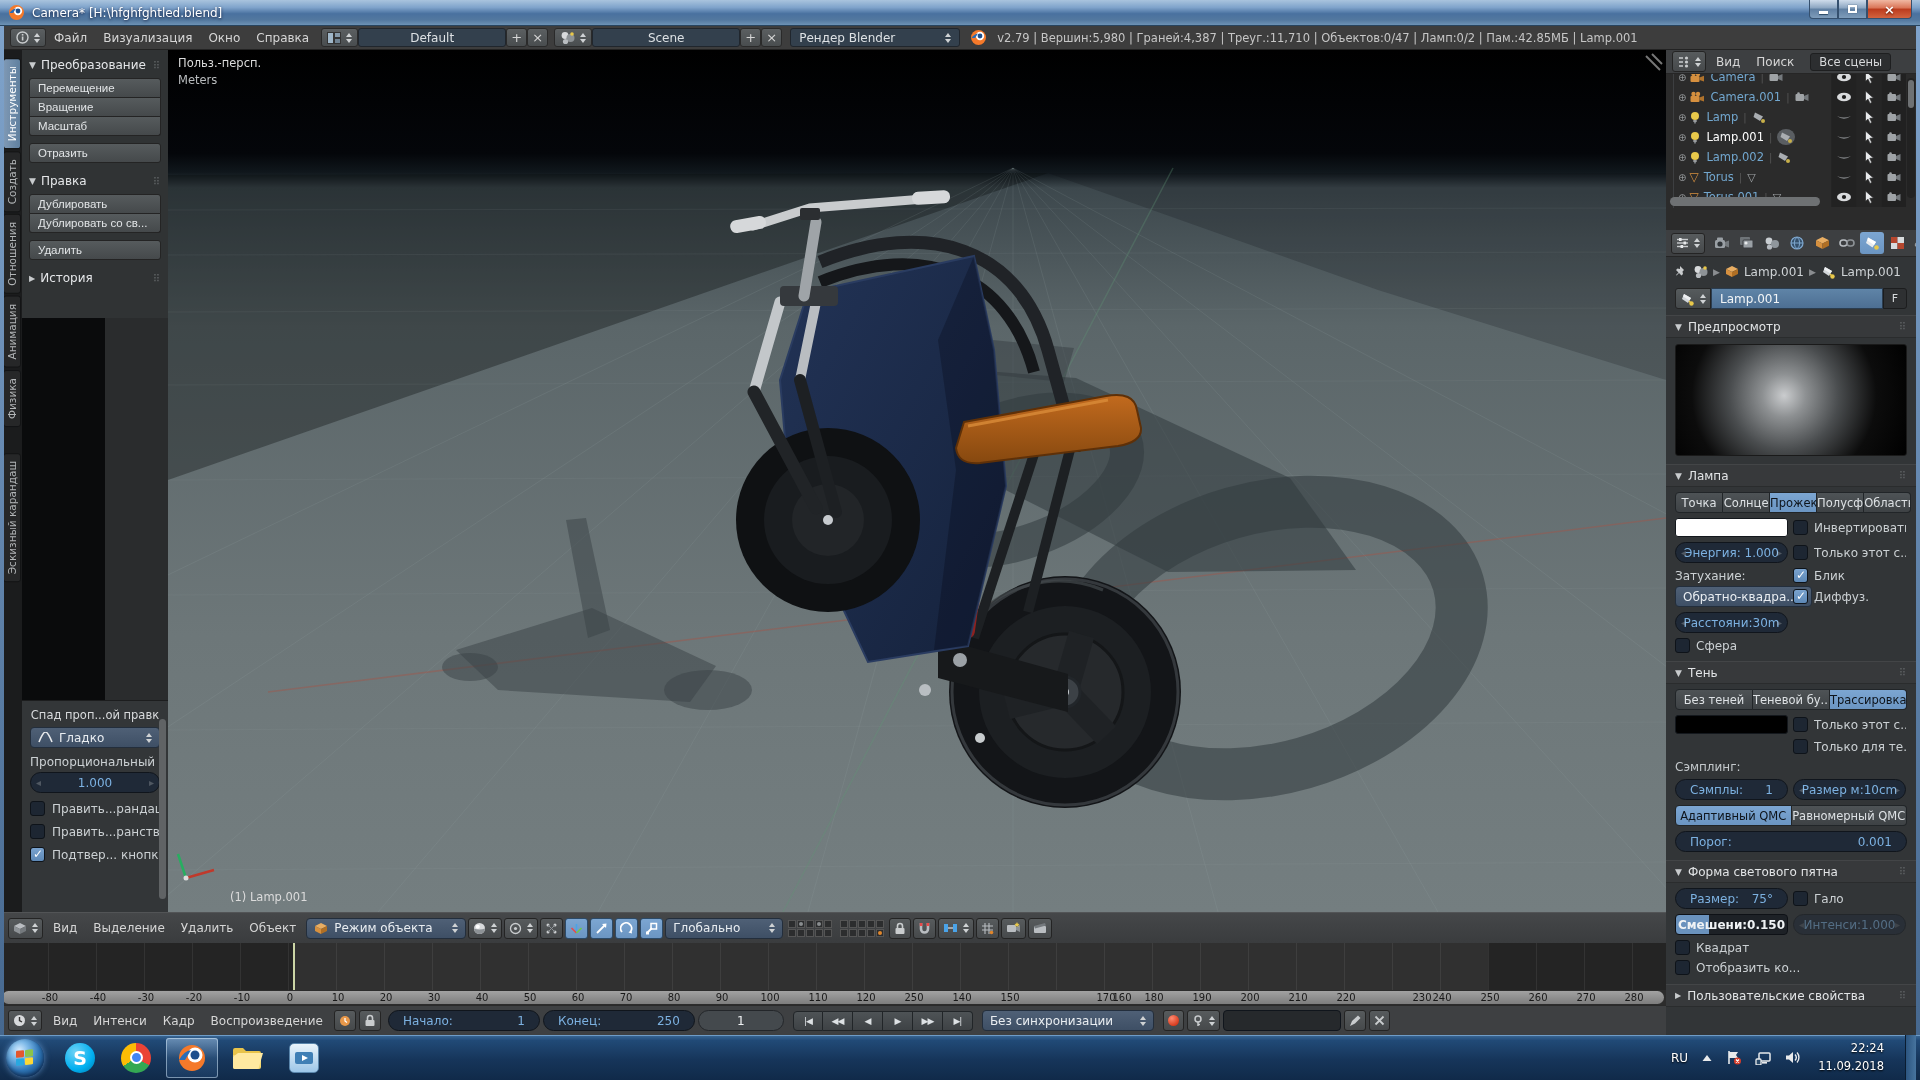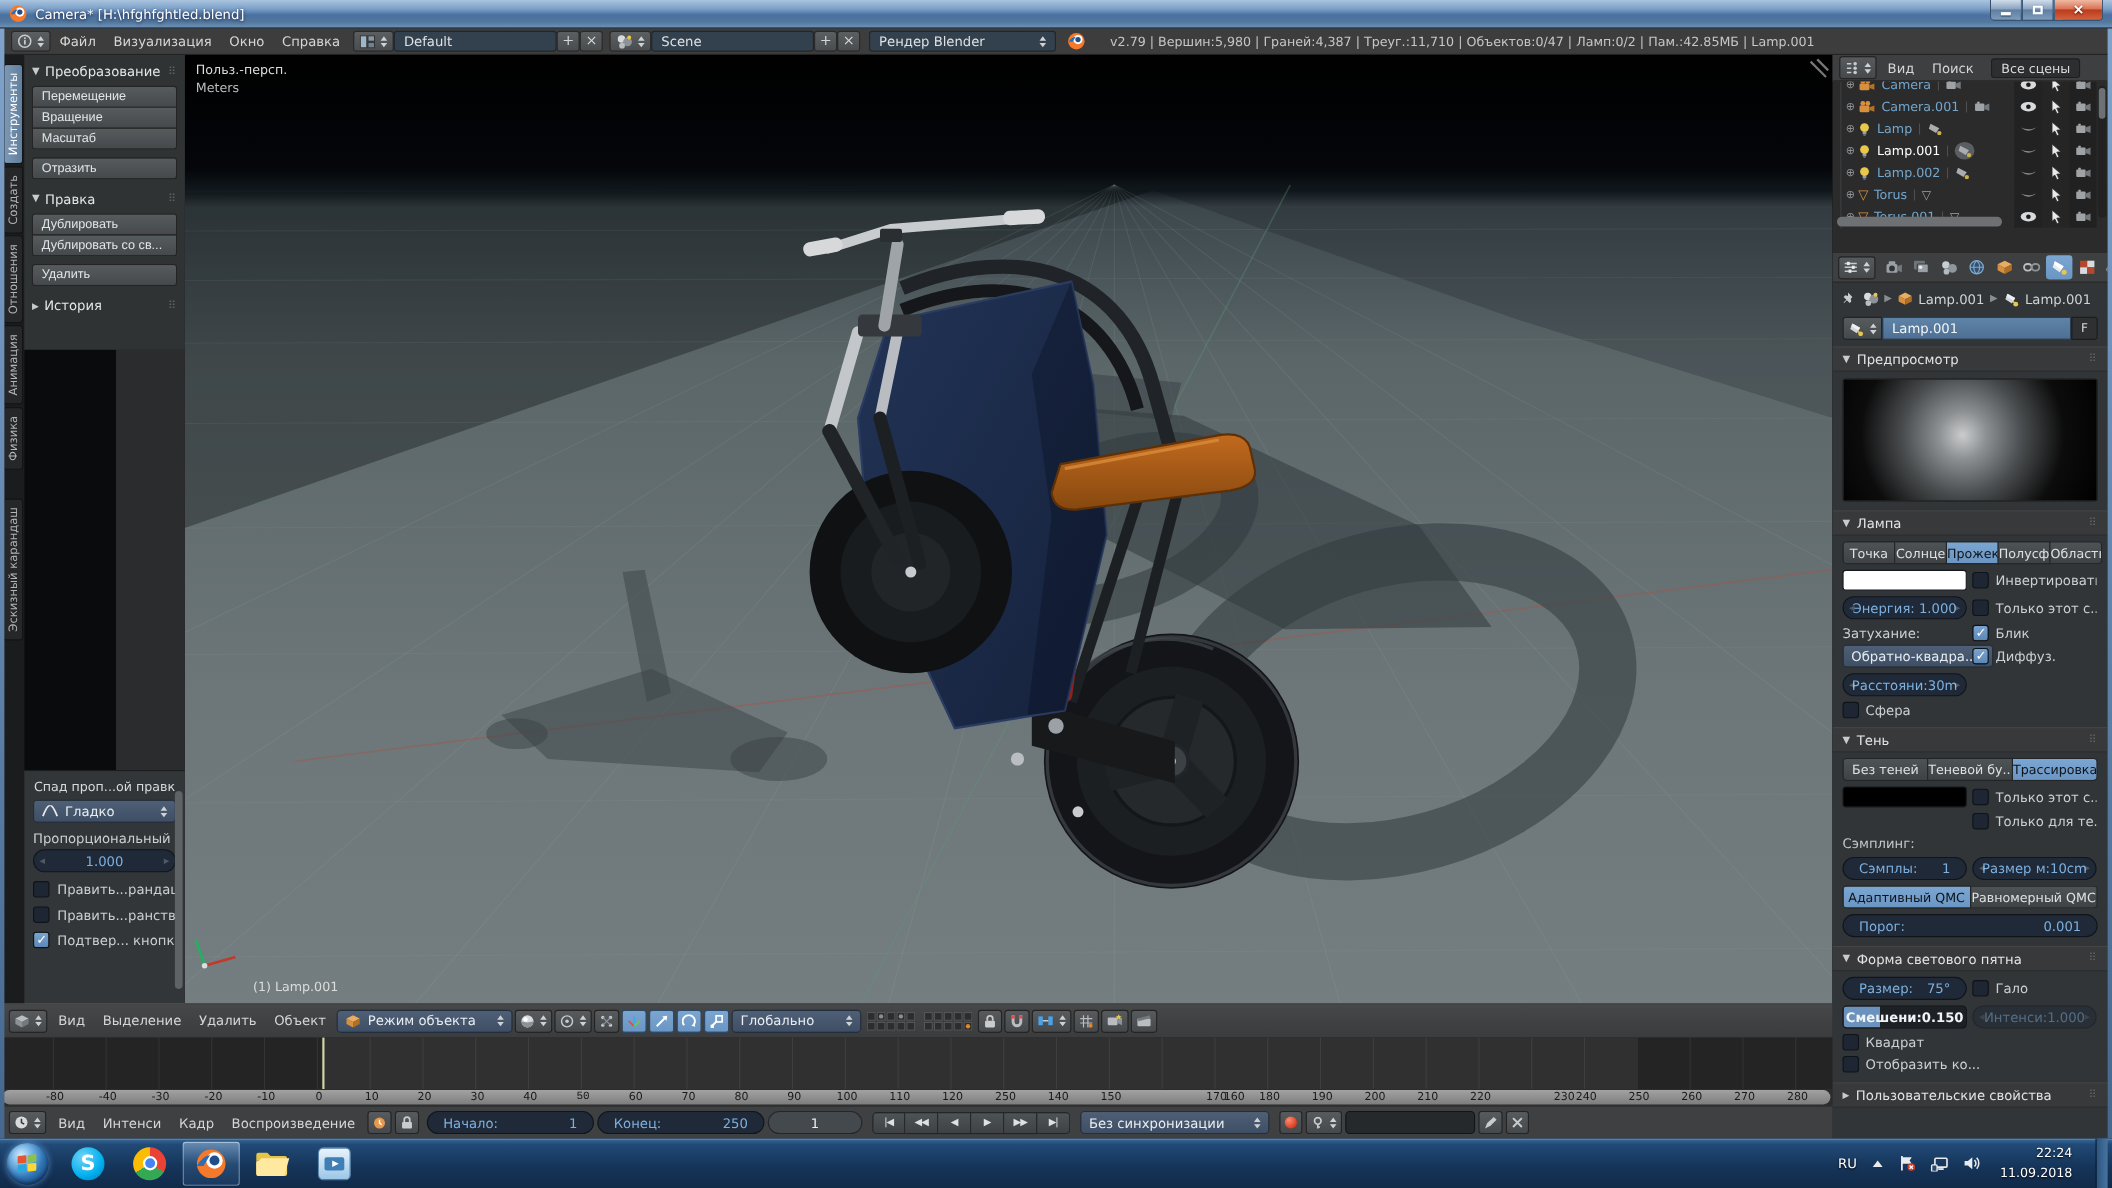--- a/index.html
+++ b/index.html
@@ -53,24 +53,24 @@
     box-shadow:inset 0 0 0 1px #3a4document,inset 0 1px 0 rgba(255,255,255,.08); flex:none; position:relative; }
   .chk.on { background:linear-gradient(#7aa3cf,#5d88b6); }
   .chk.on::after { content:"✓"; position:absolute; left:2px; top:-1px; color:#fff; font-size:12px; }
   .lbl { color:#cbd0d3; font-size:12px; white-space:nowrap; overflow:hidden; }
 
   
   .infobar { position:absolute; left:0; top:26px; width:1920px; height:24px; background:#3d3d3d;
     border-bottom:1px solid #232323; display:flex; align-items:center; padding-left:10px; z-index:30; }
   .infobar .ebtn { display:flex; align-items:center; height:19px; padding:0 5px; }
   .field-dark { height:19px; background:#33404d; border:1px solid #20262d; border-radius:3px;
-    color:#dde1e4; font-size:12px; display:flex; align-items:center; padding:0 8px; }
+    color:#dde1e4; font-size:12px; display:flex; align-items:center; padding:0 8px;justify-content:center; }
   .sqbtn { width:21px; height:19px; display:flex; align-items:center; justify-content:center;
     font-size:13px; color:#d5d5d5; }
-  .stats { color:#c6c6c6; font-size:11.5px; margin-left:22px; white-space:nowrap; }
+  .stats { color:#c6c6c6; font-size:11.5px; margin-left:10px; white-space:nowrap; }
 
   
   .tabstrip { position:absolute; left:0; top:50px; width:22px; height:862px; background:#1b1c1d; z-index:20; padding-top:6px; }
   .vtab { writing-mode:vertical-rl; transform:rotate(180deg); font-size:10.5px; color:#b2b5b7;
     background:#262728; border:1px solid #131415; border-radius:3px; padding:7px 2px; margin:2px 0 2px 3px; display:block; }
   .vtab.on { background:linear-gradient(90deg,#60809f,#7e98b4); color:#fff; }
   .vtab.gap { margin-top:26px; }
 
   
   .toolshelf { position:absolute; left:22px; top:50px; width:146px; height:862px; z-index:15; }
@@ -745,21 +745,21 @@
         <span class="tl-num" style="left: 48px;">-80</span>
         <span class="tl-num" style="left: 96px;">-40</span>
         <span class="tl-num" style="left: 144px;">-30</span>
         <span class="tl-num" style="left: 192px;">-20</span>
         <span class="tl-num" style="left: 240px;">-10</span>
         <span class="tl-num" style="left: 288px;">0</span>
         <span class="tl-num" style="left: 336px;">10</span>
         <span class="tl-num" style="left: 384px;">20</span>
         <span class="tl-num" style="left: 432px;">30</span>
         <span class="tl-num" style="left: 480px;">40</span>
-        <span class="tl-num" style="left: 528px; font-family: Liberation Mono, monospace;">50</span>
+        <span class="tl-num" style="left: 528px;">50</span>
         <span class="tl-num" style="left: 576px;">60</span>
         <span class="tl-num" style="left: 624px;">70</span>
         <span class="tl-num" style="left: 672px;">80</span>
         <span class="tl-num" style="left: 720px;">90</span>
         <span class="tl-num" style="left: 768px;">100</span>
         <span class="tl-num" style="left: 816px;">110</span>
         <span class="tl-num" style="left: 864px;">120</span>
         <span class="tl-num" style="left: 912px;">250</span>
         <span class="tl-num" style="left: 960px;">140</span>
         <span class="tl-num" style="left: 1008px;">150</span>

